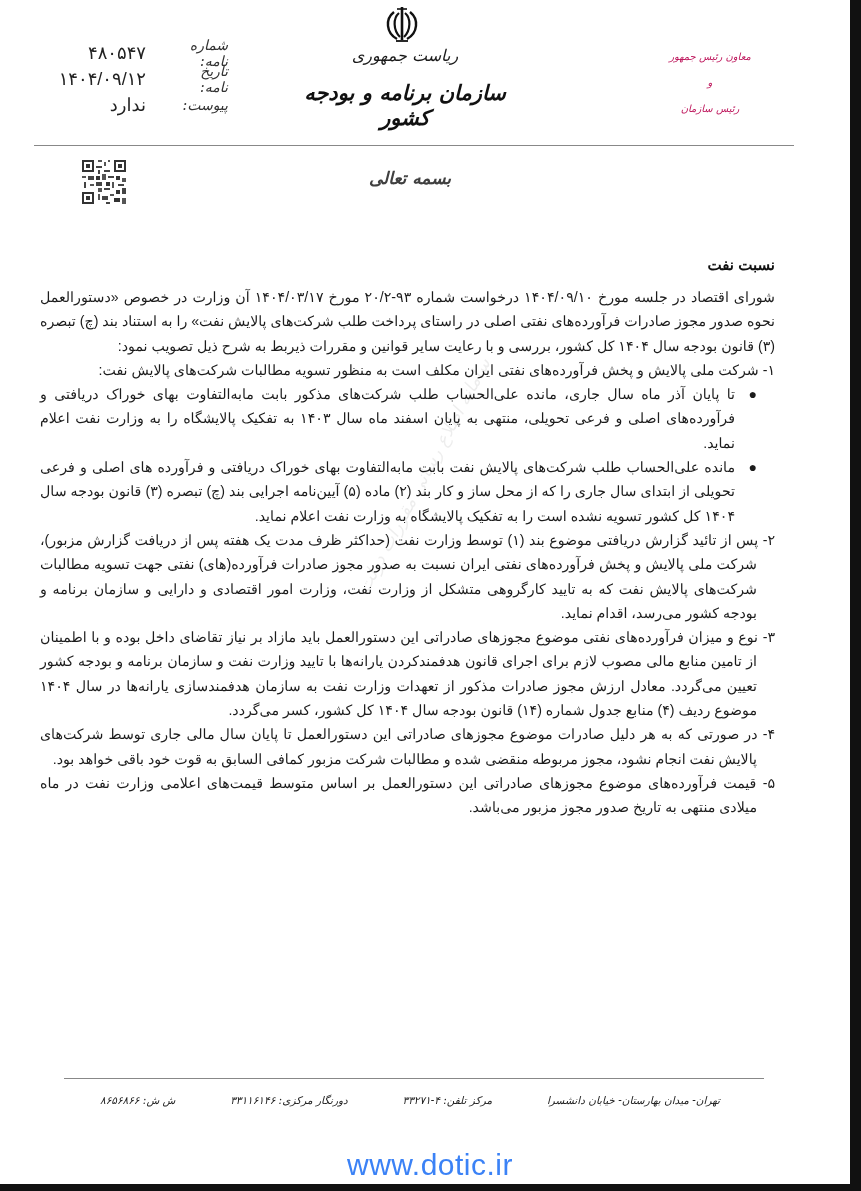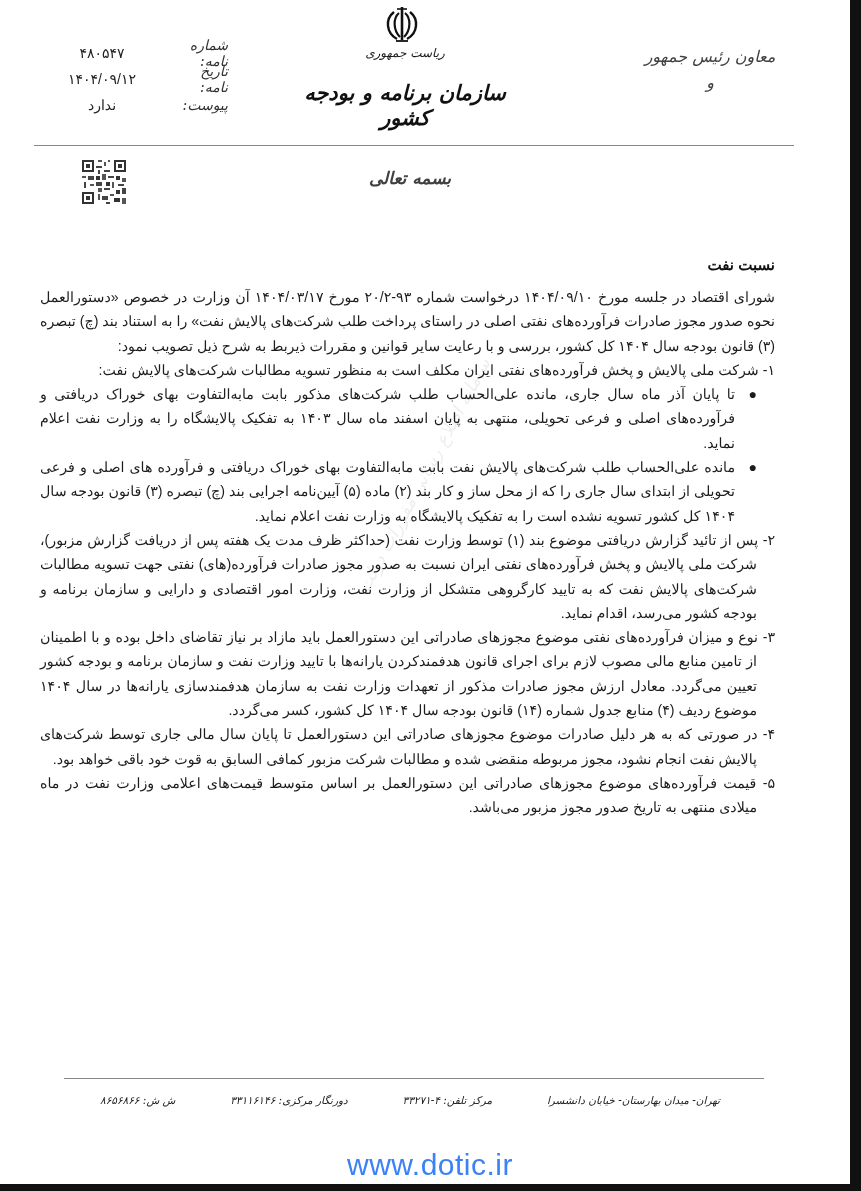--- a/index.html
+++ b/index.html
@@ -32,21 +32,21 @@
       height: 40px;
     }
     .org-line1 {
       position: absolute;
       left: 320px;
       top: 46px;
       width: 170px;
       text-align: center;
       font-family: "DejaVu Serif", serif;
       font-style: italic;
-      font-size: 12px;
+      font-size: 16px;
       color: #1a1a1a;
     }
     .org-line2 {
       position: absolute;
       left: 290px;
       top: 80px;
       width: 230px;
       text-align: center;
       font-family: "DejaVu Serif", serif;
       font-style: italic;
@@ -55,22 +55,22 @@
       color: #111;
     }
     .signer {
       position: absolute;
       right: 50px;
       top: 44px;
       width: 180px;
       text-align: center;
       font-family: "DejaVu Serif", serif;
       font-style: italic;
-      font-size: 16px;
-      color: #404040;
+      font-size: 10px;
+      color: #be185d;
       line-height: 26px;
     }
     .meta {
       position: absolute;
       left: 58px;
       top: 40px;
       width: 170px;
     }
     .meta-row {
       display: flex;
@@ -83,23 +83,22 @@
     .meta-label {
       width: 52px;
       font-family: "DejaVu Serif", serif;
       font-style: italic;
       font-size: 14px;
       color: #333;
       text-align: right;
     }
     .meta-value {
       flex: 1;
-      text-align: center;
       font-family: "Liberation Sans", sans-serif;
-      font-size: 14px;
+      font-size: 18px;
       color: #222;
       padding-right: 30px;
     }
     .rule-top {
       position: absolute;
       left: 34px;
       top: 145px;
       width: 760px;
       height: 1px;
       background: #888;
@@ -237,20 +236,21 @@
     <path d="M12 8 C3 15 4 29 15 35" stroke="#111" stroke-width="2.4" fill="none"></path>
     <path d="M28 8 C37 15 36 29 25 35" stroke="#111" stroke-width="2.4" fill="none"></path>
     <path d="M14 37 L26 37" stroke="#111" stroke-width="1.8" fill="none"></path>
   </svg>
   <div class="org-line1">ریاست جمهوری</div>
   <div class="org-line2">سازمان برنامه و بودجه کشور</div>
 
   <div class="signer">
     <div>معاون رئیس جمهور</div>
     <div>و</div>
+    <div>رئیس سازمان</div>
   </div>
 
   <div class="meta">
     <div class="meta-row">
       <span class="meta-label">شماره نامه:</span>
       <span class="meta-value">۴۸۰۵۴۷</span>
     </div>
     <div class="meta-row">
       <span class="meta-label">تاریخ نامه:</span>
       <span class="meta-value">۱۴۰۴/۰۹/۱۲</span>

